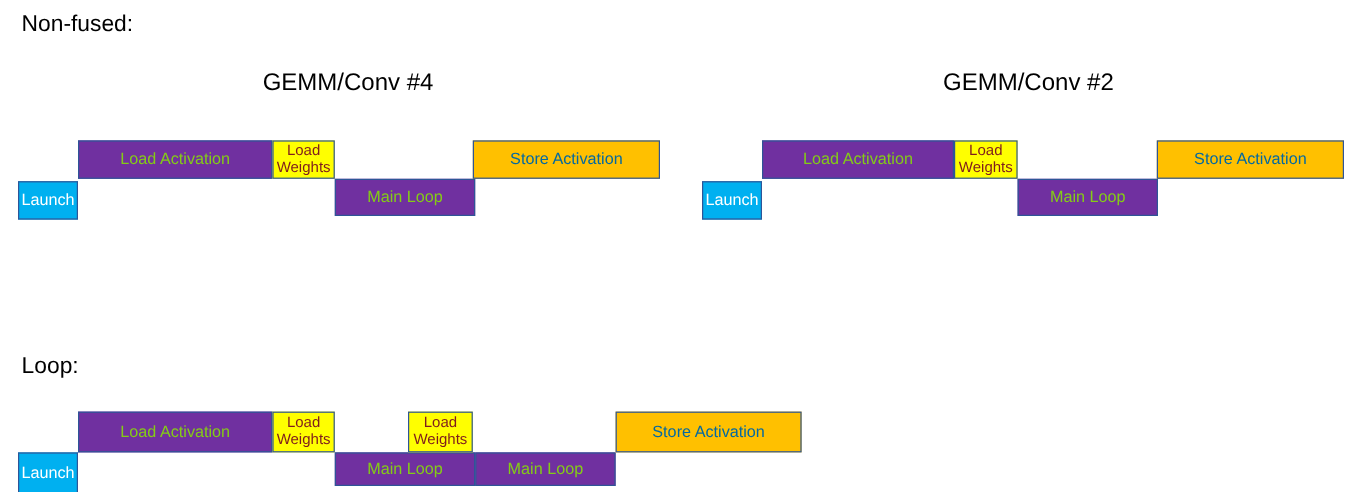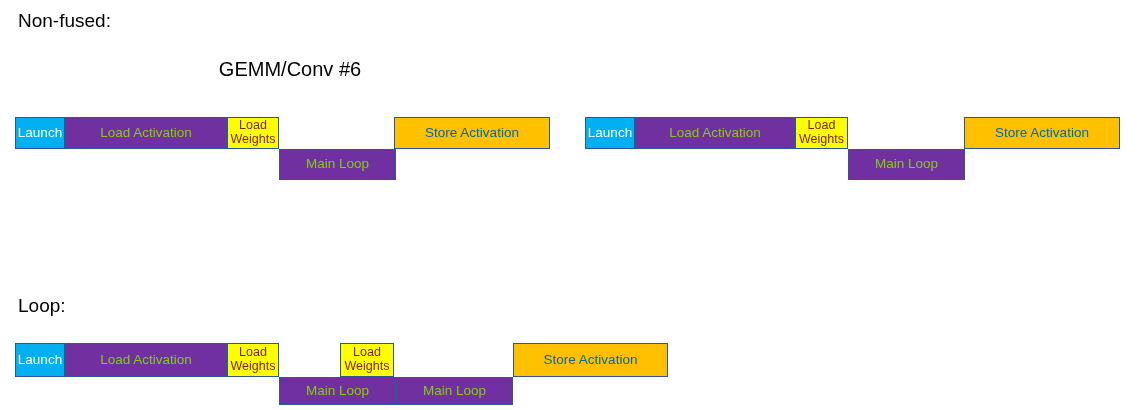--- a/index.html
+++ b/index.html
@@ -36,34 +36,35 @@
     box-sizing: border-box;
     border: 1.5px solid var(--border, #2E5597);
     display: flex;
     align-items: center;
     justify-content: center;
     text-align: center;
     font-size: 13.5px;
     line-height: 1.05;
     white-space: nowrap;
   }
-  .blk-launch  { background: var(--launch, #00B0F0);  color: #ffffff; }
+  .blk-launch  { background: var(--launch, #00B0F0);  color: #ffffff; margin-top: 34px; }
   .blk-purple  { background: var(--compute, #7030A0); color: #84cc16; }
   .blk-yellow  { background: var(--weights, #FFFF00); color: #7f1d1d; font-size: 12.5px; white-space: normal; line-height: 1.1; }
   .blk-orange  { background: var(--store, #FFC000);   color: #0369a1; }
 </style>
 </head>
 <body>
 
 <div class="canvas">
 
   <div class="section-label" style="top:10px;">Non-fused:</div>
 
-  <div class="group-heading" style="left:200px;top:58px;">GEMM/Conv #6</div>
+  <div class="group-heading" style="left:200px;top:58px;">GEMM/Conv #4</div>
 
+  <div class="group-heading" style="left:767px;top:58px;">GEMM/Conv #2</div>
 
   <div class="blk blk-launch" style="left:15px;top:117px;width:50px;height:32px;">Launch</div>
   <div class="blk blk-purple" style="left:65px;top:117px;width:162px;height:32px;">Load Activation</div>
   <div class="blk blk-yellow" style="left:227px;top:117px;width:52px;height:32px;">Load Weights</div>
   <div class="blk blk-purple" style="left:279px;top:149px;width:117px;height:31px;">Main Loop</div>
   <div class="blk blk-orange" style="left:394px;top:117px;width:156px;height:32px;">Store Activation</div>
 
   <div class="blk blk-launch" style="left:585px;top:117px;width:50px;height:32px;">Launch</div>
   <div class="blk blk-purple" style="left:635px;top:117px;width:160px;height:32px;">Load Activation</div>
   <div class="blk blk-yellow" style="left:795px;top:117px;width:53px;height:32px;">Load Weights</div>

